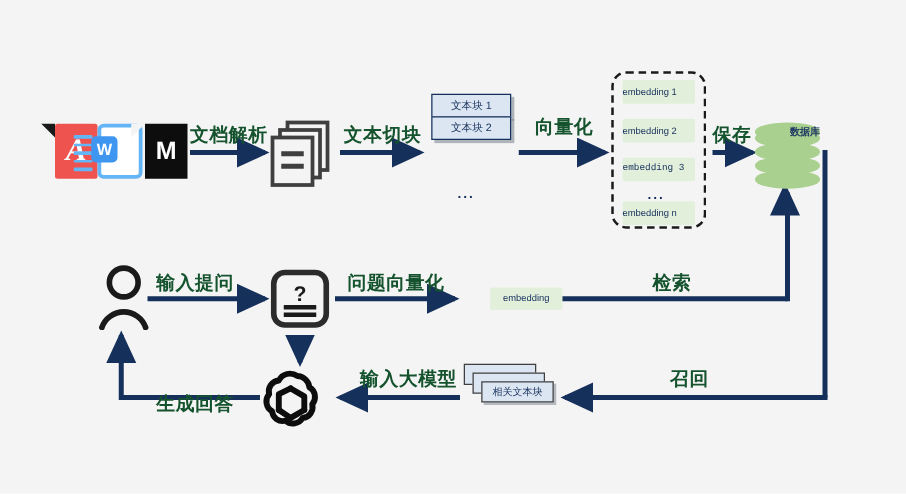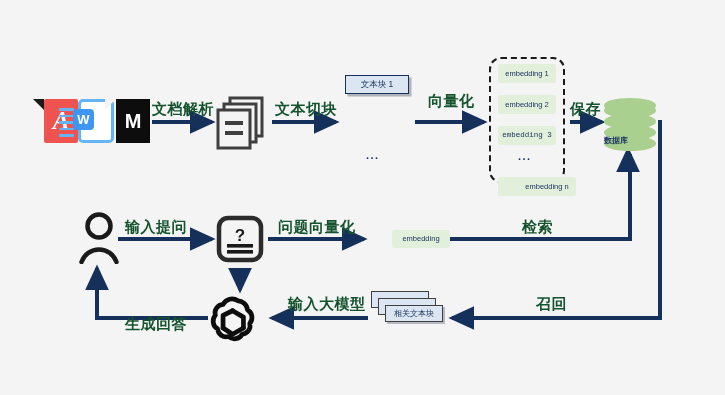--- a/index.html
+++ b/index.html
@@ -143,21 +143,21 @@
     border-radius: 12px;
     box-sizing: border-box;
   }
   .emb-box {
     position: absolute;
     width: 58px;
     height: 19px;
     background: #e2efda;
     color: #16305c;
     font-size: 7.5px;
-    text-align: center;
+    text-align: left;
     line-height: 19px;
     border-radius: 2px;
     white-space: nowrap;
   }
   .emb-badge {
     position: absolute;
     width: 58px;
     height: 18px;
     background: #e2efda;
     color: #16305c;
@@ -173,28 +173,27 @@
   .db-layer {
     position: absolute;
     width: 52px;
     height: 15px;
     background: #a9d08e;
     border-radius: 50% / 48%;
   }
   .db-label {
     position: absolute;
     width: 52px;
-    text-align: left;
+    text-align: right;
     color: #1f3864;
     font-size: 8px;
     font-weight: bold;
     line-height: 1;
     z-index: 3;
     white-space: nowrap;
-    margin-top: 35px;
   }
 
   
   .rel-box {
     position: absolute;
     width: 58px;
     height: 17px;
     background: #dce6f2;
     border: 1.4px solid #3f3f3f;
     box-sizing: border-box;
@@ -285,30 +284,31 @@
     <rect x="16" y="4" width="32" height="38" fill="#f4f4f4" stroke="#3f3f3f" stroke-width="3"></rect>
     <rect x="10" y="10" width="32" height="38" fill="#f4f4f4" stroke="#3f3f3f" stroke-width="3"></rect>
     <rect x="4" y="16" width="32" height="38" fill="#f4f4f4" stroke="#3f3f3f" stroke-width="3"></rect>
     <rect x="11" y="27" width="18" height="4" fill="#3f3f3f"></rect>
     <rect x="11" y="37" width="18" height="4" fill="#3f3f3f"></rect>
   </svg>
 
   <div class="abs arrow-label" style="left:275px; top:101px;">文本切块</div>
 
   <div class="chunk-box" style="left:345px; top:63px;margin-top:12px;">文本块 1</div>
+  <div class="chunk-box" style="left:345px; top:93px;">文本块 2</div>
   <div class="ellipsis-dots" style="left:366px; top:150px;">...</div>
 
   <div class="abs arrow-label" style="left:428px; top:95px;font-family:Liberation Mono, monospace;">向量化</div>
 
   <div class="emb-frame" style="left:489px; top:57px; width:76px; height:126px;"></div>
   <div class="emb-box" style="left:498px; top:64px;">embedding 1</div>
   <div class="emb-box" style="left:498px; top:95px;">embedding 2</div>
   <div class="emb-box" style="left:498px; top:126px;font-family:Liberation Mono, monospace;">embedding 3</div>
   <div class="ellipsis-dots" style="left:518px; top:151px;">...</div>
-  <div class="emb-box" style="left:498px; top:177px;padding-left:20px;">embedding n</div>
+  <div class="emb-box" style="left:498px; top:161px;">embedding n</div>
 
   <div class="abs arrow-label" style="left:570px; top:101px;">保存</div>
 
   <div class="db-wrap" style="left:604px; top:98px; width:52px; height:60px;">
     <div class="db-layer" style="top:38px;"></div>
     <div class="db-layer" style="top:27px;"></div>
     <div class="db-layer" style="top:16px;"></div>
     <div class="db-layer" style="top:5px;"></div>
     <div class="db-layer" style="top:0px;"></div>
     <div class="db-label" style="top:4px;">数据库</div>

